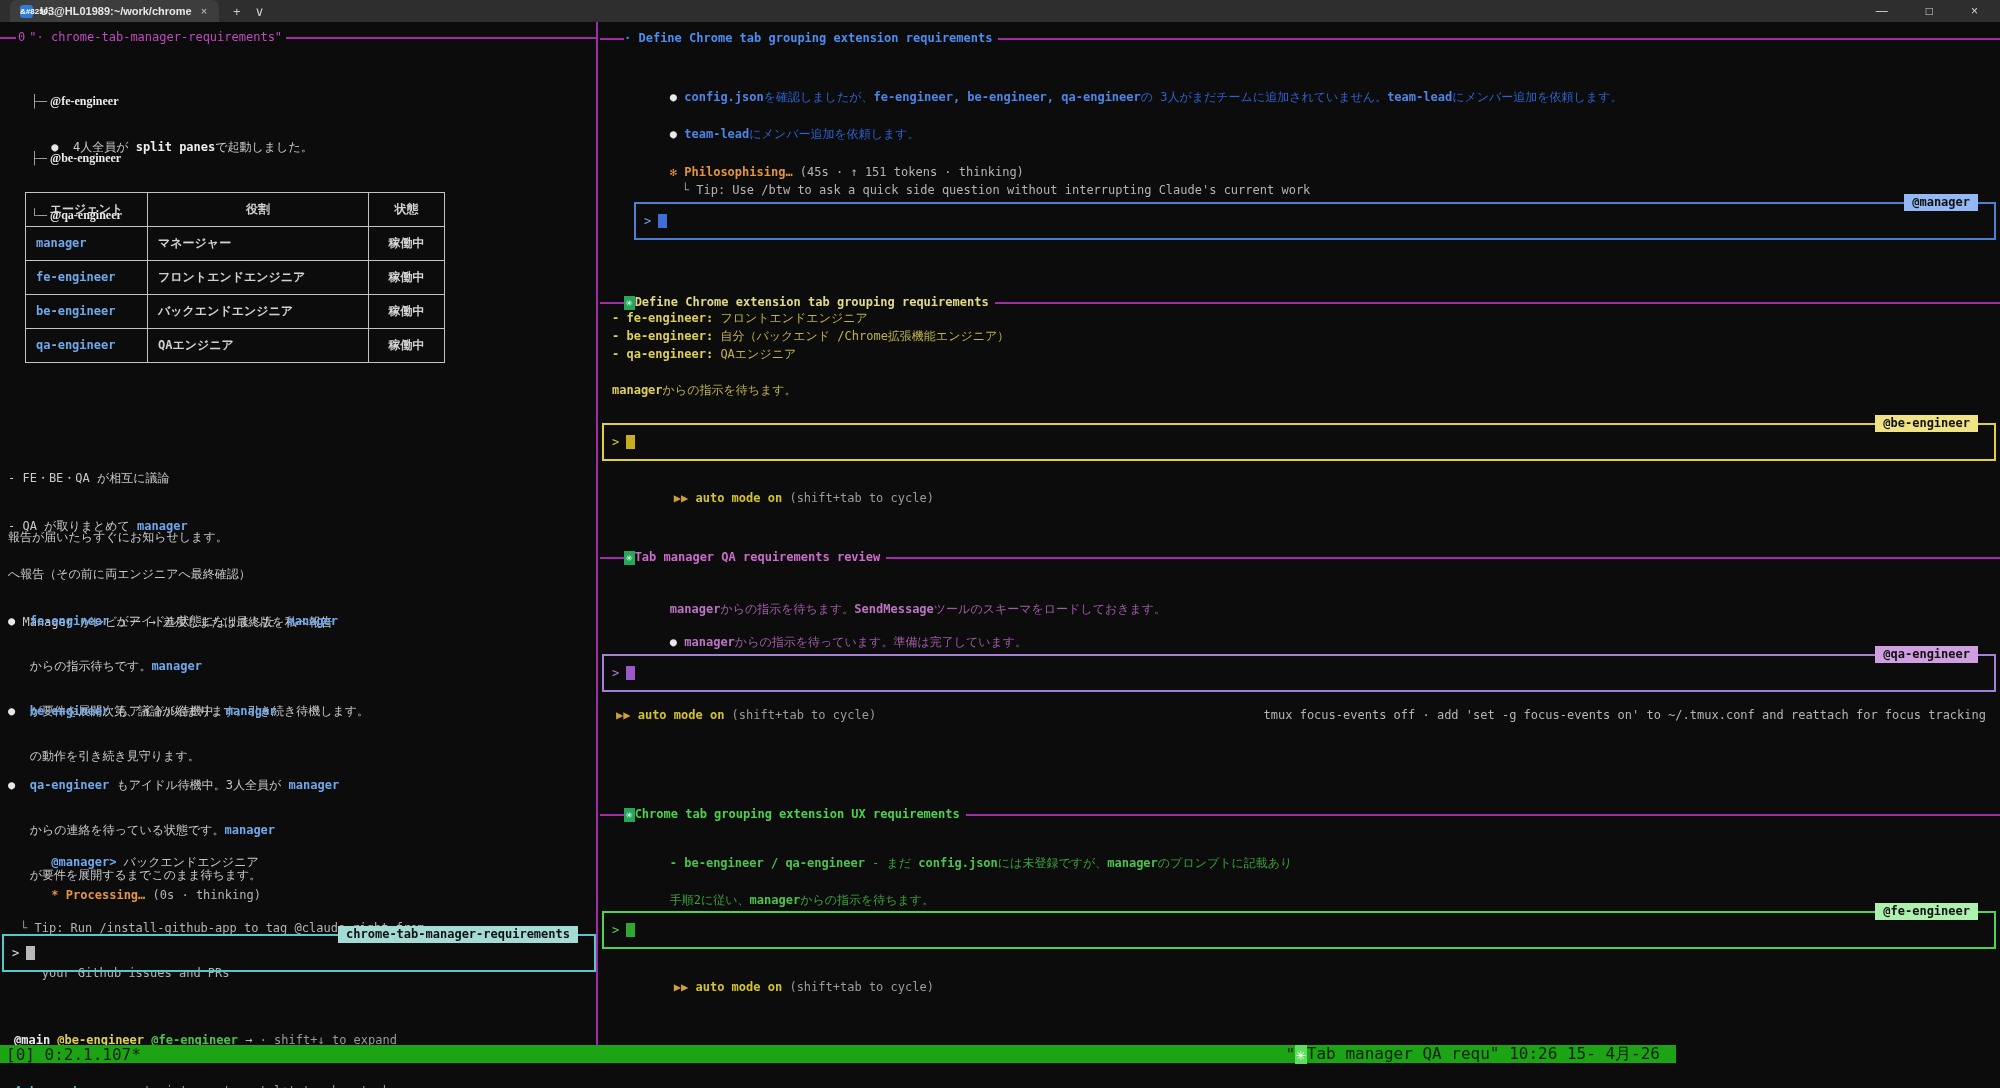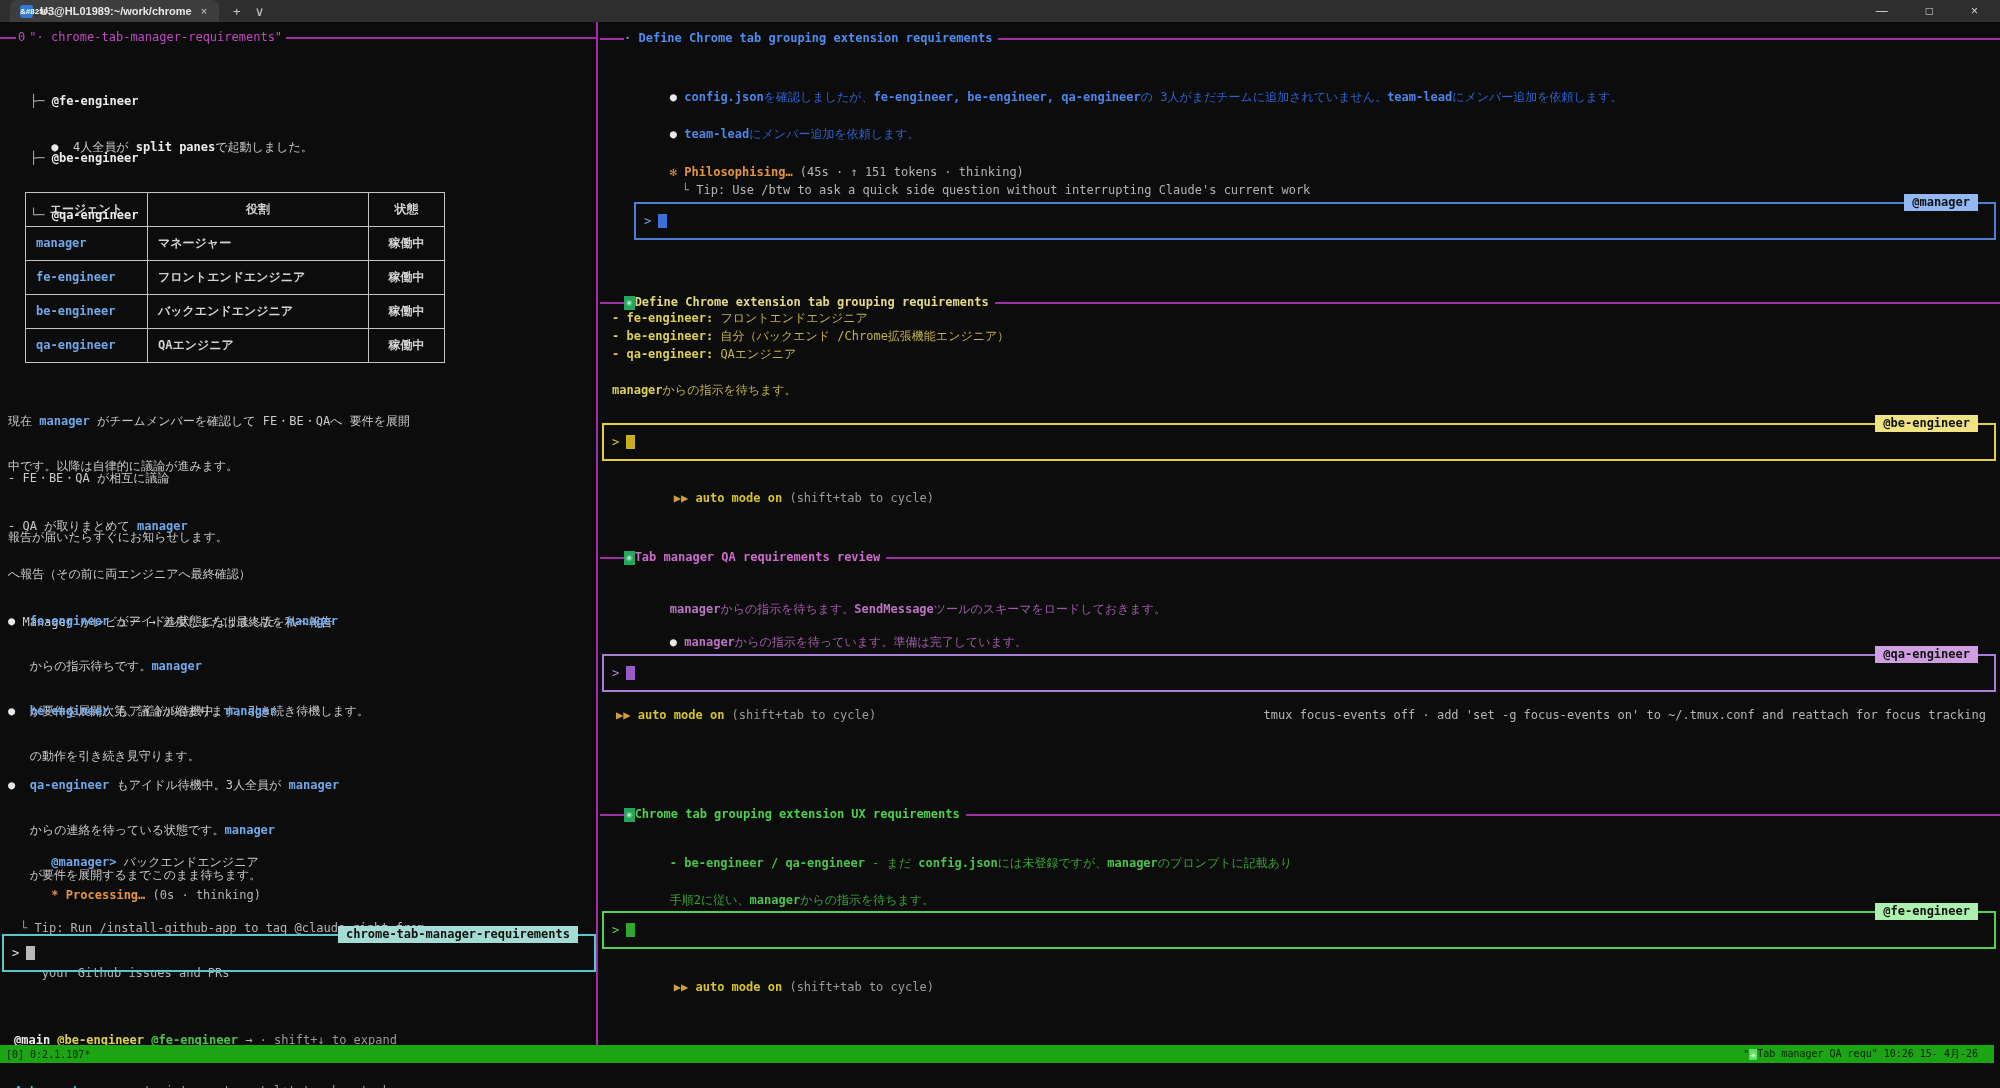--- a/index.html
+++ b/index.html
@@ -64,22 +64,22 @@
   .auto-lbl { color:#d6c329; font-weight:bold; }
 
   
   .c-man { color:#2d63d4; } .c-man-b { color:#4e85e8; font-weight:bold; }
   .c-be  { color:#bfb34a; } .c-be-b  { color:#ded054; font-weight:bold; }
   .c-qa  { color:#a05ca8; } .c-qa-b  { color:#bc74c4; font-weight:bold; }
   .c-fe  { color:#3aa23a; } .c-fe-b  { color:#4cc44c; font-weight:bold; }
   .t-man { color:#4d8df0; } .t-be { color:#e2da85; } .t-qa { color:#cd6bcd; } .t-fe { color:#4cd14c; }
 
   
-  .statusbar { position:absolute; top:1045px; left:0; width:1994px; height:18px; background:#1da415; color:#062006;
-               display:flex; align-items:center; white-space:pre; font-size:10px; }
+  .statusbar { position:absolute; top:1045px; left:0; width:1676px; height:18px; background:#1da415; color:#062006;
+               display:flex; align-items:center; white-space:pre; font-size:16px; }
   .sb-right { margin-left:auto; display:flex; align-items:center; padding-right:16px; }
   .sb-badge { background:#5fdd5f; color:#ffffff; padding:0 1px; font-weight:bold; }
 </style>
 </head>
 <body>
 
 <div class="titlebar">
   <div class="tab">
     <span class="ps-icon">&amp;#8250;_</span>
     <span>U3@HL01989:~/work/chrome</span>
@@ -95,21 +95,21 @@
 </div>
 
 <div class="term">
 
   
   <div>
     <div class="lphead">
       <span class="dash"></span><span class="txt">0</span><span class="txt">"· chrome-tab-manager-requirements"</span><span class="line"></span>
     </div>
 
-    <div class="blk" style="top:32px; left:30px; line-height:19px;">
+    <div class="blk" style="top:32px; left:30px; line-height:19px;font-family:Liberation Serif, serif;">
       <div><span class="gy2">├─ </span><span class="wt">@fe-engineer</span></div>
       <div><span class="gy2">├─ </span><span class="wt">@be-engineer</span></div>
       <div><span class="gy2">└─ </span><span class="wt">@qa-engineer</span></div>
     </div>
 
     <div class="blk" style="top:103px;">
       <span class="bullet">●</span><span>  </span><span>4人全員が </span><span class="wt">split panes</span><span>で起動しました。</span>
     </div>
 
     <div class="blk" style="top:140px; left:25px;">
@@ -135,24 +135,20 @@
           <td class="as">稼働中</td>
         </tr>
         <tr>
           <td class="an">qa-engineer</td>
           <td class="ar">QAエンジニア</td>
           <td class="as">稼働中</td>
         </tr>
       </tbody></table>
     </div>
 
-    <div class="blk" style="top:362px;">
-      <div><span>現在 </span><span class="nm">manager</span><span> がチームメンバーを確認して FE・BE・QAへ 要件を展開</span></div>
-      <div>中です。以降は自律的に議論が進みます。</div>
-    </div>
 
     <div class="blk" style="top:416px; line-height:16px;">
       <div>- FE・BE・QA が相互に議論</div>
       <div><span>- QA が取りまとめて </span><span class="nm">manager</span></div>
       <div>へ報告（その前に両エンジニアへ最終確認）</div>
       <div>- Manager がレビュー → 差戻しまたは最終版を私へ報告</div>
     </div>
 
     <div class="blk" style="top:508px;">報告が届いたらすぐにお知らせします。</div>
 

